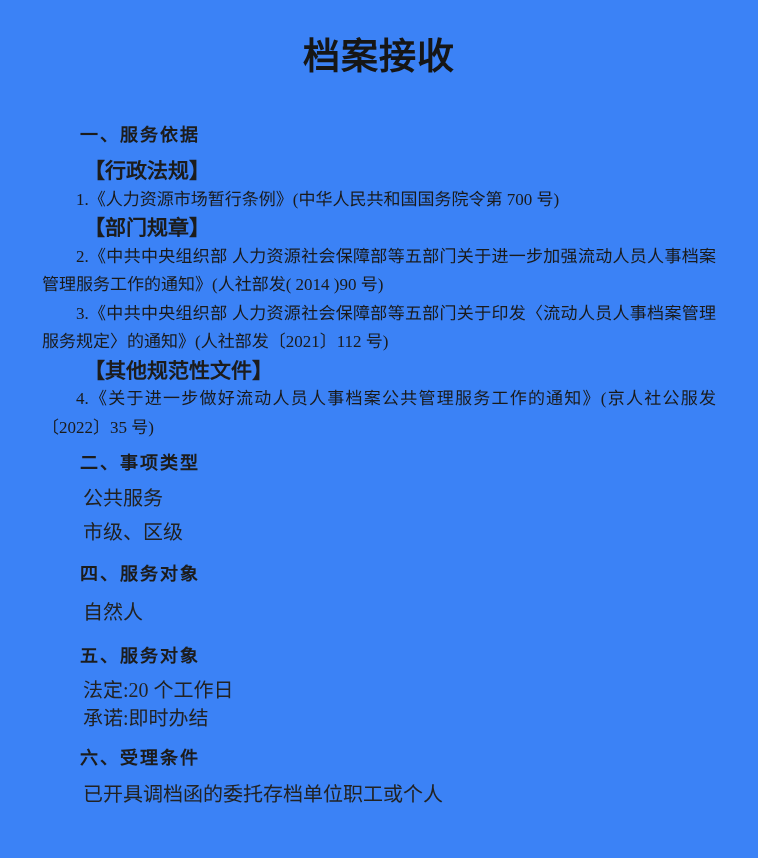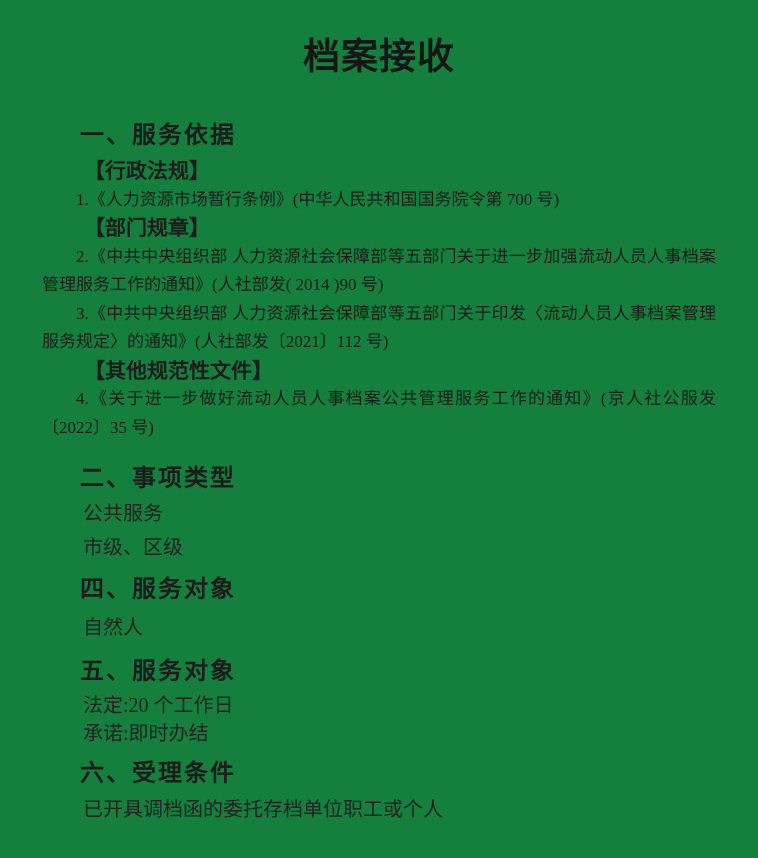--- a/index.html
+++ b/index.html
@@ -4,41 +4,41 @@
 <style>
   html, body {
     margin: 0;
     padding: 0;
     background: #ffffff;
   }
   .page {
     position: relative;
     width: 758px;
     height: 858px;
-    background: #15803d;
+    background: #3b82f6;
     box-sizing: border-box;
     padding: 0 42px;
     overflow: hidden;
     color: #1a1a1a;
   }
   .doc-title {
     margin: 38px 0 0 0;
     font-family: "Liberation Serif", "DejaVu Serif", serif;
     font-weight: bold;
     font-size: 37px;
     line-height: 37px;
     text-align: center;
     letter-spacing: 1px;
     color: #161616;
   }
   .sec-h {
     margin: 0 0 0 38px;
     font-family: "Liberation Sans", "DejaVu Sans", sans-serif;
     font-weight: bold;
-    font-size: 24px;
+    font-size: 18px;
     line-height: 20px;
     letter-spacing: 2px;
     color: #1c1c1c;
   }
   .body-block {
     font-family: "Liberation Serif", "DejaVu Serif", serif;
     font-size: 17px;
     line-height: 28.5px;
     text-align: justify;
   }
@@ -75,21 +75,21 @@
       <p class="item">1.《人力资源市场暂行条例》(中华人民共和国国务院令第 700 号)</p>
       <p class="sub">【部门规章】</p>
       <p class="item">2.《中共中央组织部 人力资源社会保障部等五部门关于进一步加强流动人员人事档案管理服务工作的通知》(人社部发( 2014 )90 号)</p>
       <p class="item">3.《中共中央组织部 人力资源社会保障部等五部门关于印发〈流动人员人事档案管理服务规定〉的通知》(人社部发〔2021〕112 号)</p>
       <p class="sub">【其他规范性文件】</p>
       <p class="item">4.《关于进一步做好流动人员人事档案公共管理服务工作的通知》(京人社公服发〔2022〕35 号)</p>
     </div>
   </section>
 
   <section>
-    <h2 class="sec-h" style="margin-top:26px">二、事项类型</h2>
+    <h2 class="sec-h" style="margin-top:11px">二、事项类型</h2>
     <p class="val" style="margin-top:15px">公共服务</p>
   </section>
 
   <section>
     <p class="val" style="margin-top:14px">市级、区级</p>
   </section>
 
   <section>
     <h2 class="sec-h" style="margin-top:22px">四、服务对象</h2>
     <p class="val" style="margin-top:18px">自然人</p>

